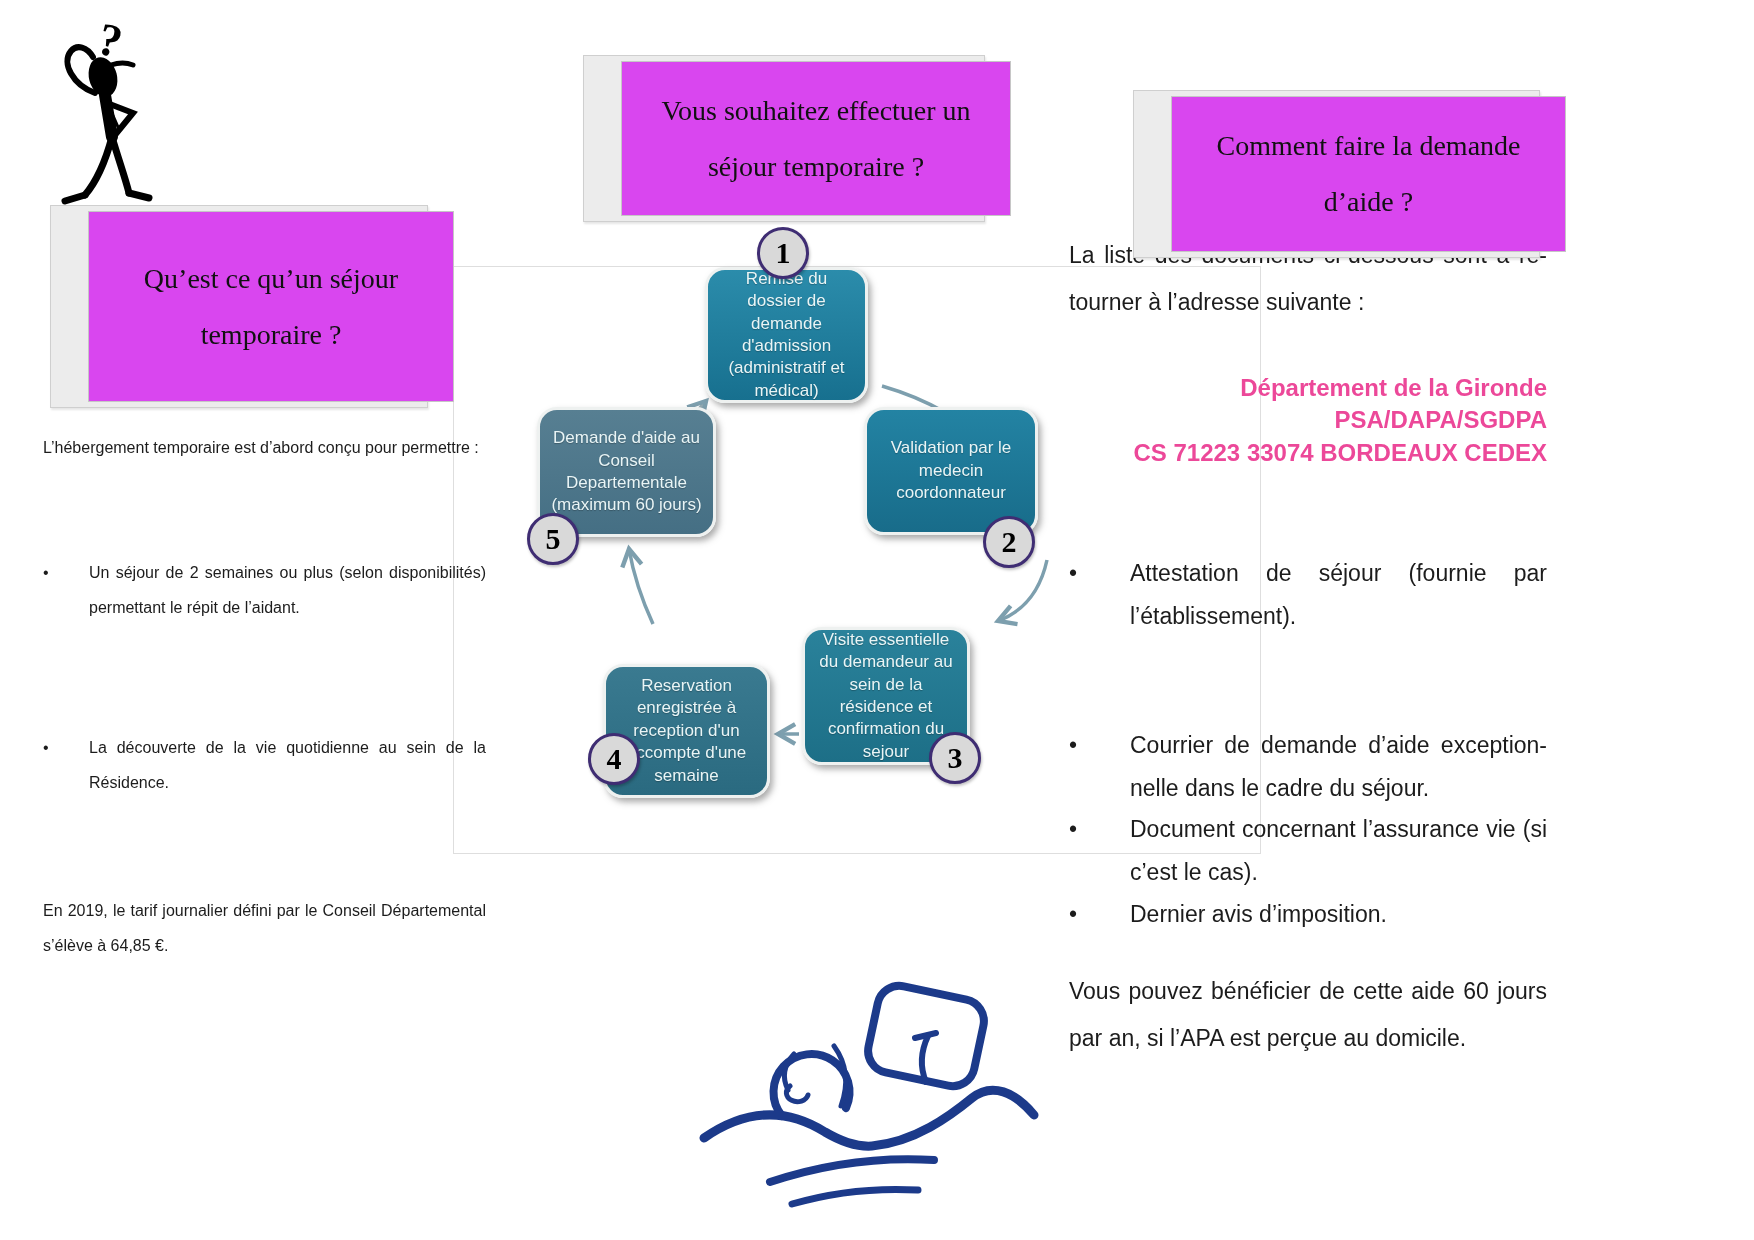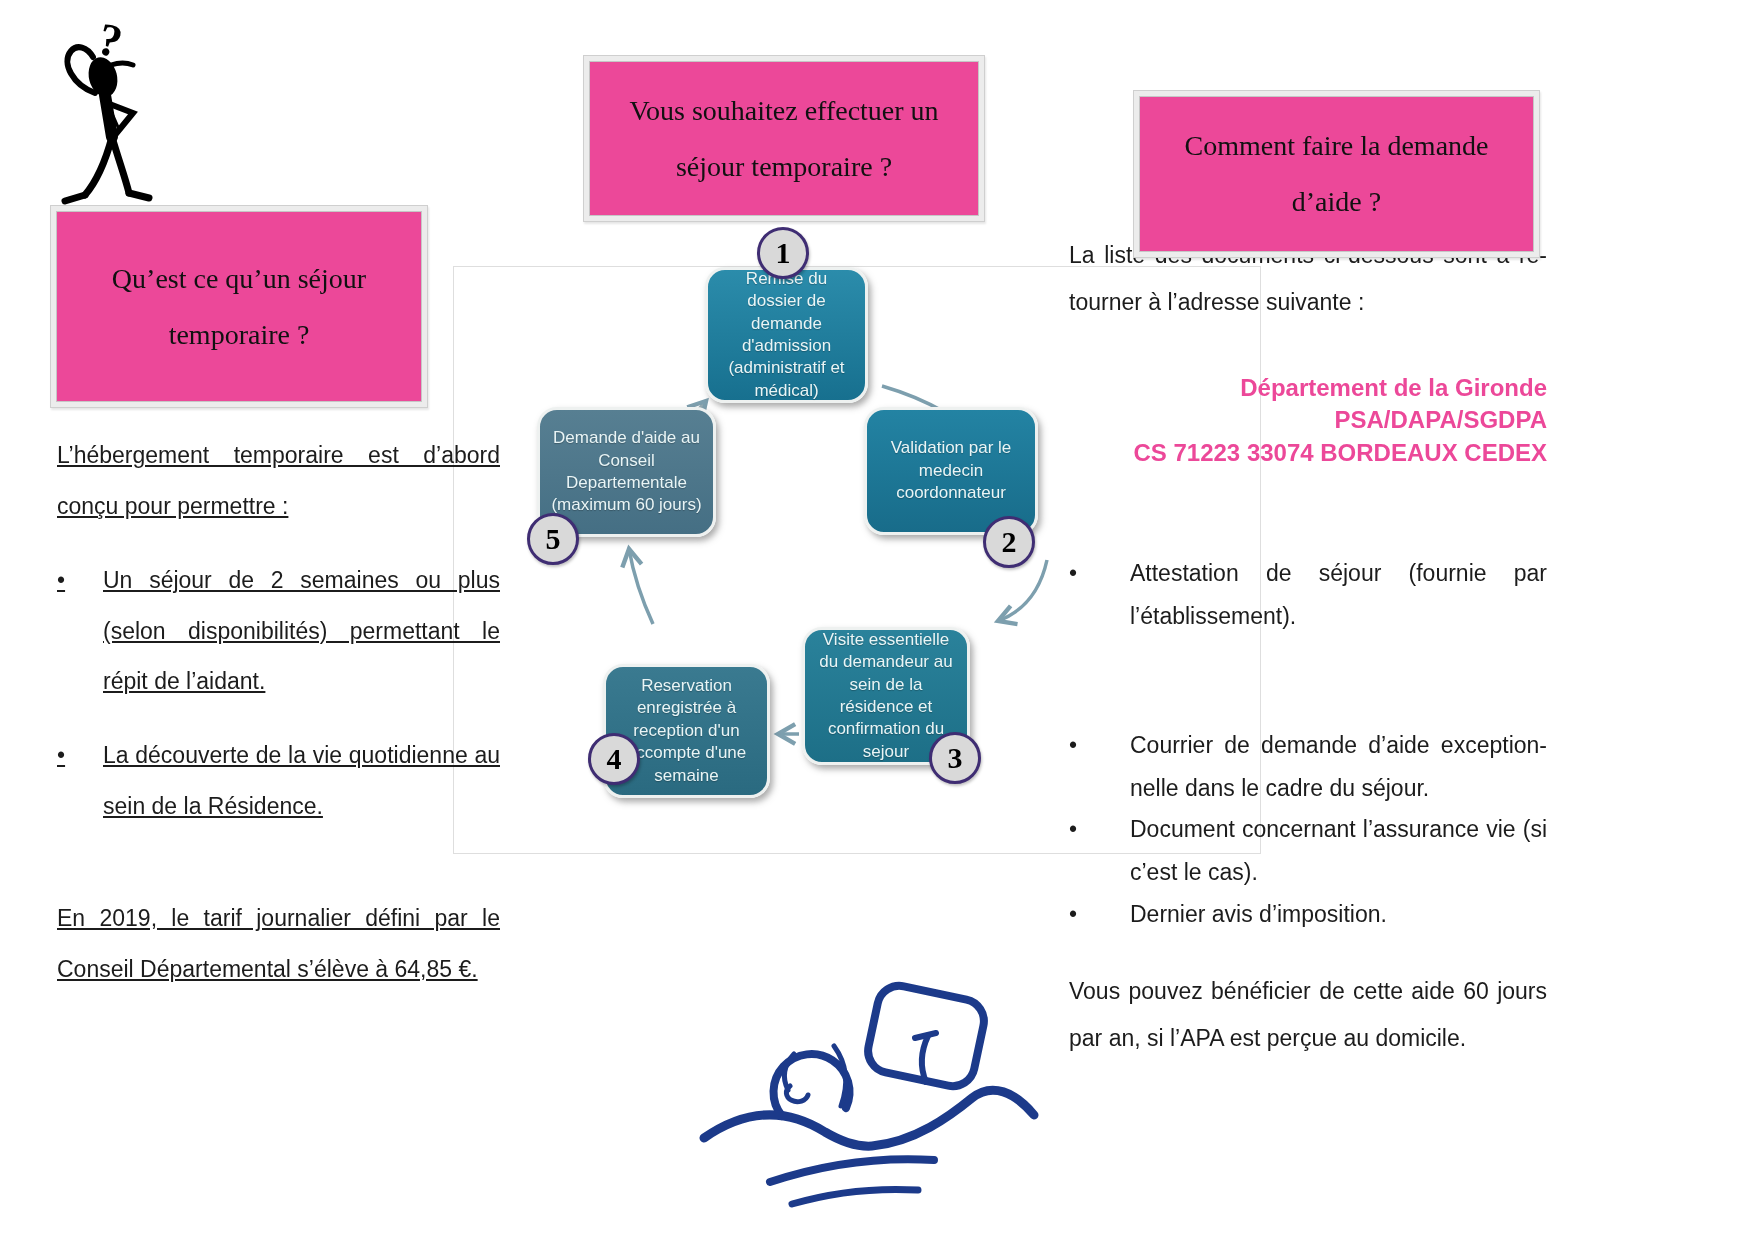--- a/index.html
+++ b/index.html
@@ -2,22 +2,22 @@
 <html><head>
 <meta charset="utf-8">
 <style>
   html,body{margin:0;padding:0;background:#ffffff;}
   .canvas{position:relative;width:1754px;height:1240px;background:#ffffff;overflow:hidden;
           font-family:"Liberation Sans",sans-serif;color:#1c1c1c;}
 
   
   .frame-outer{position:absolute;background:#ececec;border:1px solid #cfcfcf;padding:5px;
                box-shadow:1px 2px 2px rgba(0,0,0,.10);box-sizing:border-box;z-index:2;}
-  .frame-inner{background:#ec4899;border:1px solid #c6c6c6;width:100%;height:100%;box-sizing:border-box;
-               display:flex;align-items:center;justify-content:center;}
+  .frame-inner{background:#d946ef;border:1px solid #c6c6c6;width:100%;height:100%;box-sizing:border-box;
+               display:flex;align-items:center;justify-content:center;margin-left:32px;}
   .frame-title{font-family:"Liberation Serif",serif;font-size:28px;line-height:2.0;
                text-align:center;color:#111;padding:0 18px;}
 
   
   .diagram-frame{position:absolute;left:453px;top:266px;width:806px;height:586px;
                  border:1px solid #dedede;z-index:0;}
 
   
   .step{position:absolute;border-radius:20px;border:3px solid #eef1f0;box-sizing:border-box;
         box-shadow:3px 4px 6px rgba(90,90,90,.5);color:#e9f5f6;font-size:17px;line-height:1.32;
@@ -35,21 +35,21 @@
        font-family:"Liberation Serif",serif;font-weight:bold;font-size:30px;color:#000;
        z-index:3;box-shadow:1px 2px 3px rgba(0,0,0,.25);box-sizing:border-box;}
   .num1{left:757px;top:227px;} .num2{left:983px;top:516px;} .num3{left:929px;top:732px;}
   .num4{left:588px;top:733px;} .num5{left:527px;top:513px;}
 
   
   .arrows{position:absolute;left:0;top:0;width:1754px;height:1240px;z-index:2;pointer-events:none;}
 
   
   .para{text-align:justify;}
-  .left-col-block{position:absolute;left:57px;width:443px;font-size:23px;line-height:2.2;text-decoration:underline;}
+  .left-col-block{position:absolute;left:43px;width:443px;font-size:16px;line-height:2.2;}
   .right-col-block{position:absolute;left:1069px;width:478px;font-size:23px;}
   .bullet-item{display:flex;gap:8px;}
   .bullet-item .dot::before{content:"\2022";}
   .left-dot{width:38px;flex:none;}
   .right-dot{width:53px;flex:none;}
   .btext{flex:1;text-align:justify;}
   .address{font-weight:bold;text-align:right;font-size:24px;line-height:1.35;color:#ec4899;}
   .r-lines{line-height:2.05;}
   .r-bullets{line-height:1.85;}
 

